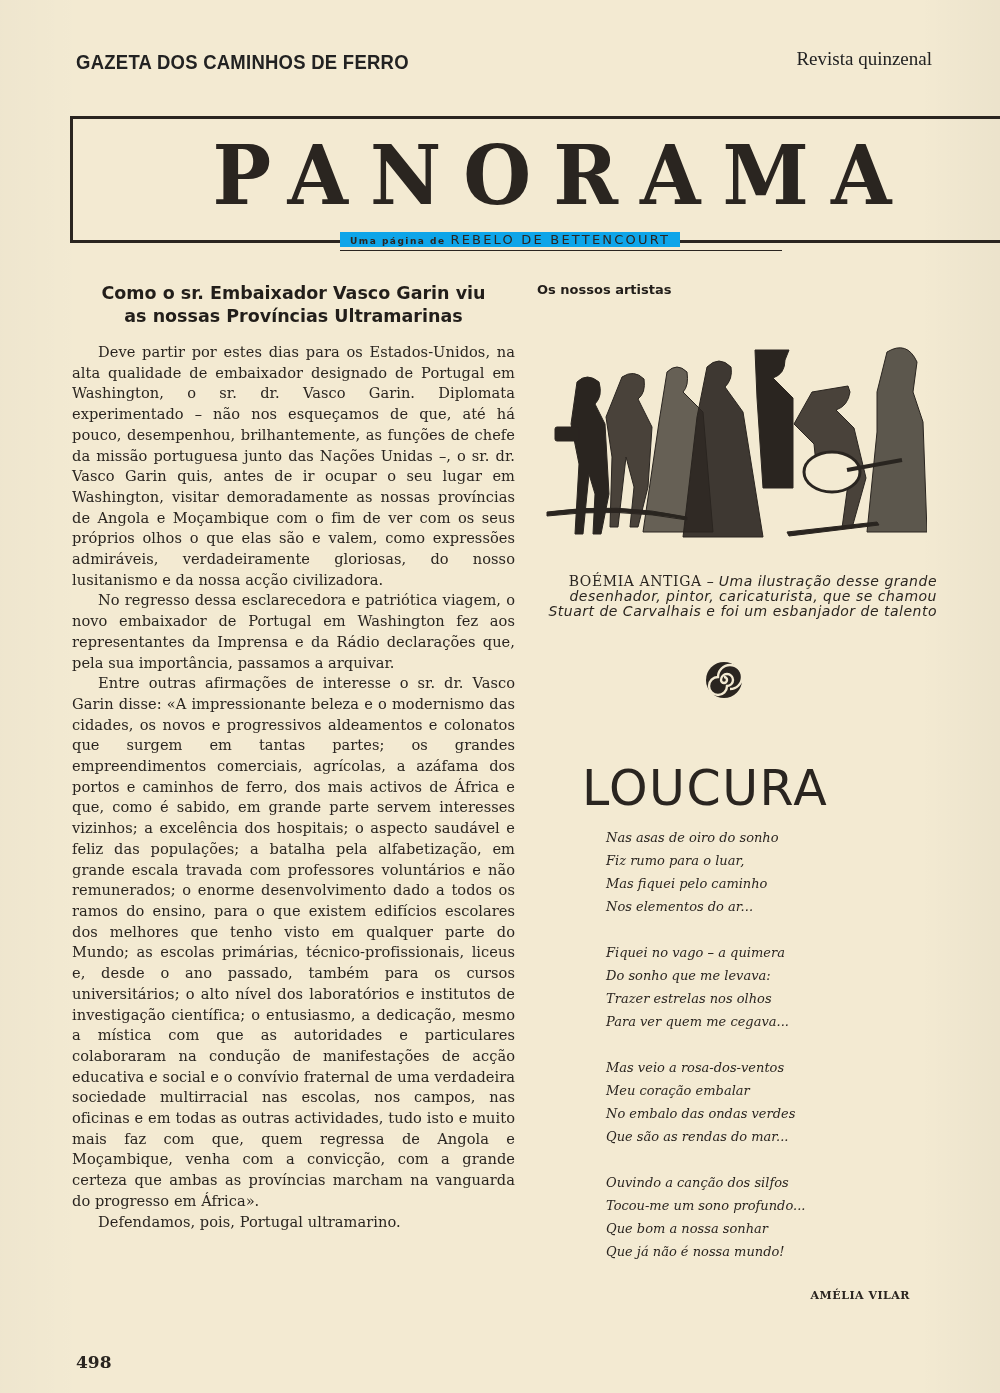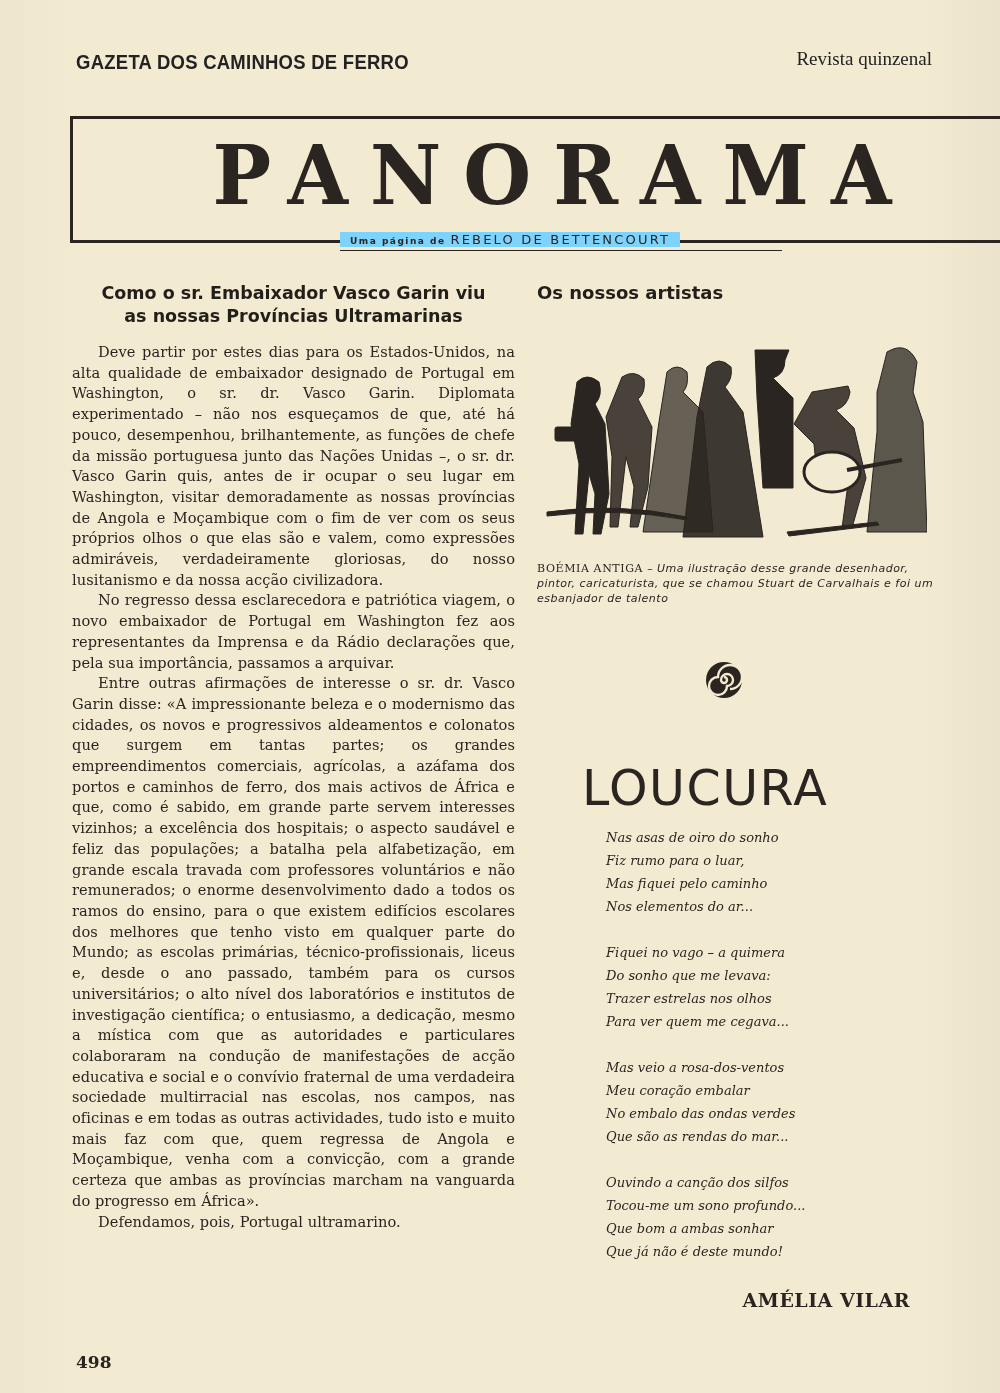--- a/index.html
+++ b/index.html
@@ -33,21 +33,21 @@
   .banner-title {
     position: absolute; left: 0; right: 0; top: 18px;
     text-align: center;
     font-family: "DejaVu Serif", serif; font-weight: bold;
     font-size: 78px; letter-spacing: 22px; line-height: 1;
     color: #2a2520;
     transform: scaleY(1.05);
   }
   .byline {
     position: absolute; left: 340px; top: 232px; padding: 0 10px;
-    background: #7dd3fc;
+    background: #0ea5e9;
     font-family: "DejaVu Sans", sans-serif; font-size: 12px; color: #2a2520;
     white-space: nowrap; letter-spacing: 1px;
   }
   .byline .small { font-size: 9px; font-weight: bold; letter-spacing: 1.5px; }
   .byline .name { font-size: 13px; letter-spacing: 2.2px; }
   .byline-rule {
     position: absolute; left: 340px; top: 250px; width: 442px; height: 1px; background: #2a2520;
   }
   .col-left {
     position: absolute; left: 72px; top: 282px; width: 443px;
@@ -58,44 +58,44 @@
     color: #221e1a;
   }
   .article-body p {
     margin: 0; font-size: 14.6px; line-height: 20.7px; text-align: justify;
     text-indent: 26px; letter-spacing: 0.05px;
   }
   .col-right {
     position: absolute; left: 537px; top: 282px; width: 400px;
   }
   .section-title {
-    font-family: "DejaVu Sans", sans-serif; font-weight: bold; font-size: 18px;
+    font-family: "DejaVu Sans", sans-serif; font-weight: bold; font-size: 13px;
     margin: 0; color: #221e1a;
   }
   .illustration {
     position: absolute; left: 0; top: 50px; width: 390px; height: 225px;
   }
   .caption {
-    position: absolute; left: 0; top: 279px; width: 400px;
-    font-family: "DejaVu Sans", sans-serif; font-size: 11px; line-height: 15px; text-align: left;
+    position: absolute; left: 0; top: 292px; width: 400px;
+    font-family: "DejaVu Sans", sans-serif; font-size: 14px; line-height: 15px; text-align: right;
   }
   .caption .cap-head { font-family: "DejaVu Serif", serif; font-style: normal; letter-spacing: 0.6px; }
   .caption .cap-text { font-style: italic; letter-spacing: 0.5px; }
   .spiral { position: absolute; left: 704px; top: 660px; width: 40px; height: 40px; }
   .poem-title {
     position: absolute; left: 582px; top: 760px;
     font-family: "DejaVu Sans", sans-serif; font-weight: normal; font-size: 49px; letter-spacing: 1.5px;
     color: #2a2520;
   }
   .poem { position: absolute; left: 606px; top: 826px; width: 320px; }
   .stanza { margin-bottom: 23px; }
   .verse { font-style: italic; font-size: 13px; line-height: 23px; white-space: nowrap; }
   .author {
     position: absolute; right: 90px; top: 1289px;
-    font-family: "DejaVu Serif", serif; font-weight: bold; font-size: 19px; letter-spacing: 0.5px;
+    font-family: "DejaVu Serif", serif; font-weight: bold; font-size: 11px; letter-spacing: 0.5px;
   }
   .page-number {
     position: absolute; left: 76px; top: 1352px;
     font-family: "DejaVu Serif", serif; font-weight: bold; font-size: 17px;
   }
 </style>
 </head>
 <body>
 
 <div class="paper-shade"></div>
@@ -179,20 +179,20 @@
   </div>
   <div class="stanza">
     <div class="verse">Mas veio a rosa-dos-ventos</div>
     <div class="verse">Meu coração embalar</div>
     <div class="verse">No embalo das ondas verdes</div>
     <div class="verse">Que são as rendas do mar...</div>
   </div>
   <div class="stanza">
     <div class="verse">Ouvindo a canção dos silfos</div>
     <div class="verse">Tocou-me um sono profundo...</div>
-    <div class="verse">Que bom a ambas sonhar</div>
-    <div class="verse">Que já não é deste mundo!</div>
+    <div class="verse">Que bom a nossa sonhar</div>
+    <div class="verse">Que já não é nossa mundo!</div>
   </div>
 </div>
 
 <div class="author">AMÉLIA VILAR</div>
 
 <div class="page-number">498</div>
 
 </body></html>

